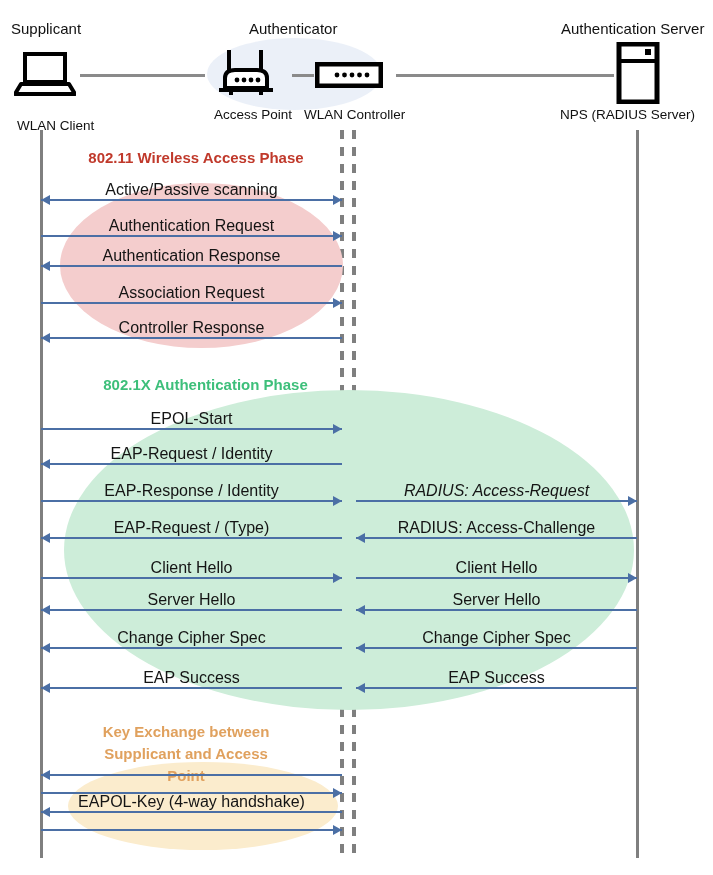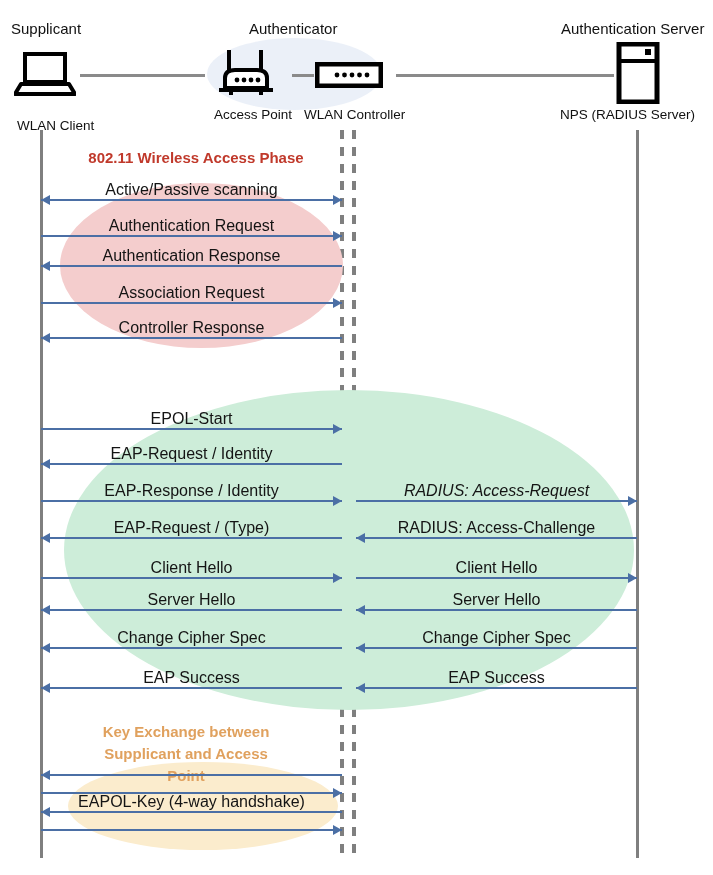--- a/index.html
+++ b/index.html
@@ -163,20 +163,21 @@
   <div class="lifeline" style="left:40px; top:130px; height:728px;"></div>
   <div class="dashline" style="left:340px; top:130px; height:728px;"></div>
   <div class="dashline" style="left:352px; top:130px; height:728px;"></div>
   <div class="lifeline" style="left:636px; top:130px; height:728px;"></div>
 
   <div class="phase-blob blob-red" style="left:60px; top:183px; width:283px; height:165px;"></div>
   <div class="phase-blob blob-green" style="left:64px; top:390px; width:570px; height:320px;"></div>
   <div class="phase-blob blob-orange" style="left:68px; top:762px; width:270px; height:88px;"></div>
 
   <div class="phase-title t-red" style="left:86px; top:147px; width:220px;">802.11 Wireless Access Phase</div>
+  <div class="phase-title t-green" style="left:98px; top:374px; width:215px;">802.1X Authentication Phase</div>
   <div class="phase-title t-orange" style="left:86px; top:721px; width:200px;">Key Exchange between
 Supplicant and Access Point</div>
 
   <div id="messages">
       <div class="msg-line" style="left: 41px; top: 199px; width: 301px;"></div>
       <div class="msg-head head-right" style="top: 194.5px; left: 333px;"></div>
       <div class="msg-head head-left" style="top: 194.5px; left: 41px;"></div>
       <div class="msg-label" style="left: 191.5px; top: 181px;">Active/Passive scanning</div>
       <div class="msg-line" style="left: 41px; top: 235px; width: 301px;"></div>
       <div class="msg-head head-right" style="top: 230.5px; left: 333px;"></div>

